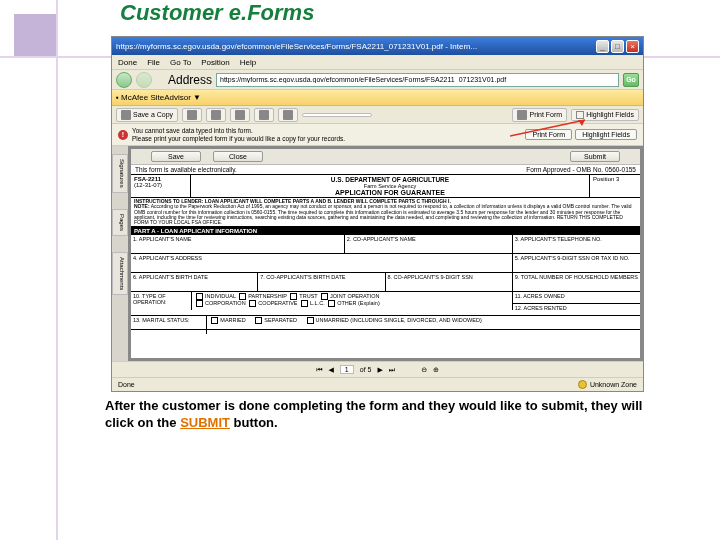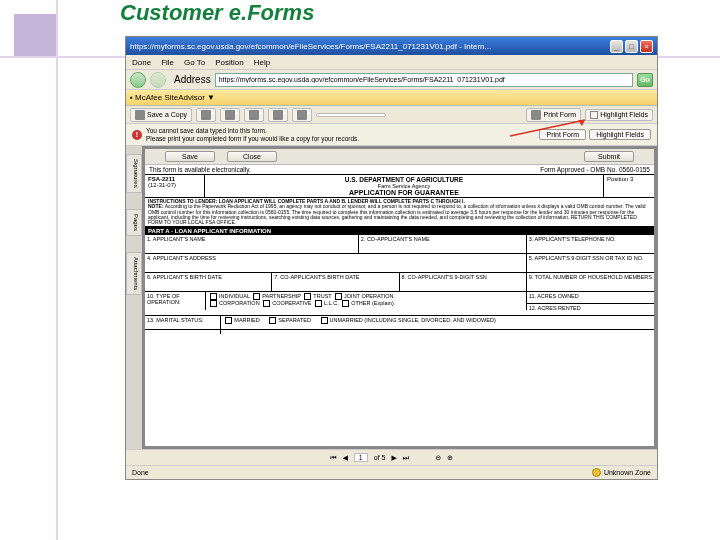--- a/index.html
+++ b/index.html
@@ -3,30 +3,30 @@
 <meta charset="utf-8">
 <style>
   * { margin: 0; padding: 0; box-sizing: border-box; }
   body { font-family: Arial, sans-serif; width: 720px; height: 540px; background: white; position: relative; }
   .slide { width: 720px; height: 540px; position: relative; background: white; }
   .corner-decoration { position: absolute; top: 0; left: 0; width: 120px; height: 540px; }
   .purple-square { position: absolute; top: 14px; left: 14px; width: 43px; height: 43px; background: #c5b4d8; }
   .purple-line-v { position: absolute; top: 0; left: 56px; width: 2px; height: 540px; background: #e0d5ec; }
   .purple-line-h { position: absolute; top: 56px; left: 0; width: 720px; height: 2px; background: #e0d5ec; }
   .title { position: absolute; top: 0; left: 120px; font-family: Verdana, sans-serif; font-size: 22px; font-weight: bold; color: #15803d; font-style: italic; }
-  .browser-window { position: absolute; top: 36px; left: 125px; width: 533px; height: 444px; border: 1px solid #888; background: #0f766e; }
+  .browser-window { position: absolute; top: 36px; left: 111px; width: 533px; height: 356px; border: 1px solid #888; background: #0f766e; }
   .title-bar { height: 18px; background: linear-gradient(to bottom, #3b7edd, #1e4fa0); color: white; font-size: 8px; display: flex; align-items: center; padding: 0 4px; justify-content: space-between; }
   .title-bar-text { white-space: nowrap; overflow: hidden; }
   .window-controls { display: flex; gap: 2px; }
   .window-btn { width: 13px; height: 13px; background: linear-gradient(#e8e8e8,#b8b8b8); border: 1px solid #fff; border-radius: 2px; font-size: 8px; text-align: center; line-height: 11px; color: #444; }
   .window-btn.close { background: linear-gradient(#f07060,#c03020); color: white; }
   .menu-bar { height: 15px; background: #ece9d8; font-size: 8px; display: flex; align-items: center; gap: 10px; padding: 0 6px; border-bottom: 1px solid #ccc; }
   .nav-bar { height: 20px; background: #ece9d8; display: flex; align-items: center; padding: 0 4px; gap: 4px; border-bottom: 1px solid #ccc; }
   .nav-btn { width: 16px; height: 16px; border-radius: 50%; background: linear-gradient(#c8e8c8,#8bc98b); border: 1px solid #6a6; display: inline-block; }
-  .addr-label { font-size: 10px; margin-left: 4px; }
+  .addr-label { font-size: 12px; margin-left: 12px; }
   .addr-input { flex: 1; height: 14px; border: 1px solid #7a9; font-size: 7px; padding: 0 3px; background: white; }
   .go-btn { width: 16px; height: 14px; background: linear-gradient(#9d9,#6b6); border: 1px solid #595; font-size: 7px; text-align: center; line-height: 12px; color: white; font-weight: bold; border-radius: 2px; }
   .adobe-toolbar1 { height: 16px; background: linear-gradient(#fde9a0,#f7d26a); font-size: 8px; display: flex; align-items: center; padding: 0 4px; border-bottom: 1px solid #bba; }
   .adobe-toolbar2 { height: 18px; background: #ece9d8; font-size: 7px; display: flex; align-items: center; padding: 0 4px; gap: 6px; border-bottom: 1px solid #ccc; justify-content: space-between; }
   .toolbar-left { display: flex; align-items: center; gap: 4px; }
   .toolbar-right { display: flex; align-items: center; gap: 4px; }
   .tb-seg { display: inline-flex; align-items: center; gap: 2px; padding: 1px 4px; border: 1px solid #bbb; background: #f4f2ea; border-radius: 2px; }
   .tb-icon { width: 10px; height: 10px; background: #888; border-radius: 1px; display: inline-block; }
   .warning-bar { height: 22px; background: #f2efe3; font-size: 6.5px; display: flex; align-items: center; padding: 0 6px; border-bottom: 1px solid #ccc; gap: 4px; }
   .warn-icon { width: 10px; height: 10px; border-radius: 50%; background: #c33; color: white; text-align: center; line-height: 10px; font-size: 7px; font-weight: bold; }
@@ -269,13 +269,16 @@
         <span>Unknown Zone</span>
       </span>
     </div>
   </div>
 
   <svg class="arrow-annotation" viewBox="0 0 80 20">
     <line class="arrow-line" x1="0" y1="18" x2="75" y2="2"></line>
     <polygon points="75,2 68,2 72,8" fill="#e03020"></polygon>
   </svg>
 
+  <div class="caption">
+    <span>After the customer is done completing the form and they would like to submit, they will click on the </span><span class="highlight">SUBMIT</span><span> button.</span>
+  </div>
 </div>
 
 </body></html>

